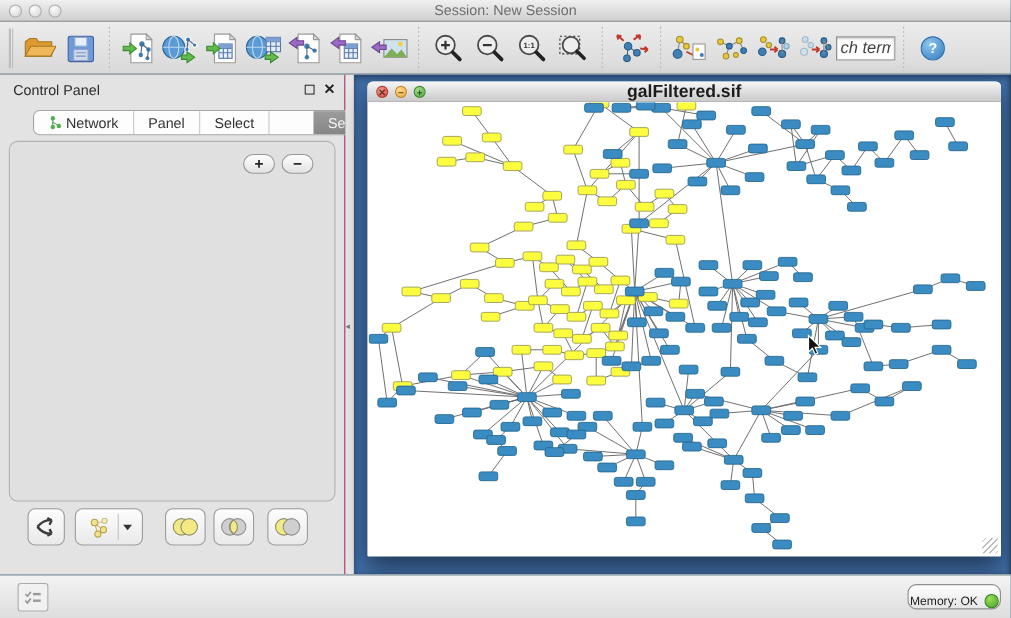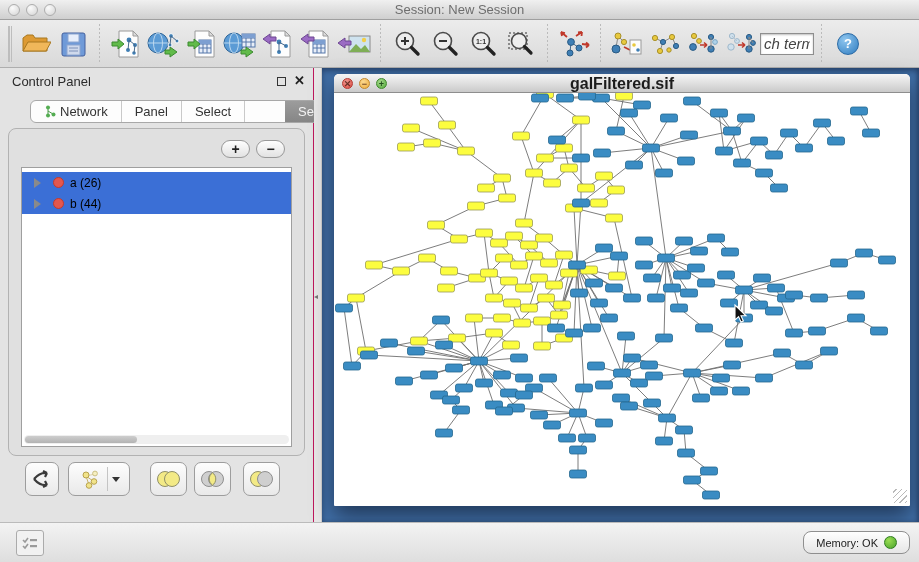--- a/index.html
+++ b/index.html
@@ -94,22 +94,22 @@
     font-size:16px;font-weight:bold;color:#1c1c1c;}
   .nw-canvas{position:absolute;left:1px;right:1px;top:19px;bottom:1px;background:#fff;overflow:hidden;}
   .resize-grip{position:absolute;right:2px;bottom:2px;width:14px;height:14px;
     background:repeating-linear-gradient(135deg,transparent 0 2px,#b9b9b9 2px 3px,transparent 3px 4px);}
 
   
   .statusbar{position:absolute;left:0;bottom:0;right:0;height:40px;
     background:linear-gradient(#f3f3f3,#dedede);border-top:1px solid #bbb;}
   .task-btn{position:absolute;left:16px;top:7px;width:28px;height:26px;border:1px solid #ababab;
     border-radius:3px;background:#f1f1f1;display:flex;align-items:center;justify-content:center;}
-  .mem-btn{position:absolute;right:9px;top:8px;height:23px;padding:0 12px;border:1px solid #8f8f8f;
-    border-radius:8px;background:linear-gradient(#fefefe,#e6e6e6);display:flex;align-items:center;gap:6px;}
+  .mem-btn{position:absolute;right:9px;top:8px;height:23px;padding:0 1px;border:1px solid #8f8f8f;
+    border-radius:8px;background:linear-gradient(#fefefe,#e6e6e6);display:flex;align-items:flex-end;gap:6px;}
   .mem-label{font-size:11px;color:#222;}
   .mem-dot{width:13px;height:13px;border-radius:50%;border:1px solid #2e7d1e;
     background:radial-gradient(circle at 35% 30%,#9ade52,#4ba32e);}
 </style>
 </head>
 <body>
 
 <div class="window">
 
   <div class="titlebar">
@@ -360,36 +360,20 @@
         </div>
         <div class="tab active">
           <span>Sets</span>
         </div>
       </div>
 
       <div class="cp-body">
         <div class="pm-btn pm-plus">+</div>
         <div class="pm-btn pm-minus">−</div>
 
-        <div class="set-list">
-          <div class="list-pad"></div>
-          <div class="set-row">
-            <span class="exp"></span>
-            <span class="dot"></span>
-            <span class="lbl">a (26)</span>
-          </div>
-          <div class="set-row">
-            <span class="exp"></span>
-            <span class="dot"></span>
-            <span class="lbl">b (44)</span>
-          </div>
-          <div class="hscroll">
-            <div class="hthumb"></div>
-          </div>
-        </div>
       </div>
 
       <div class="cp-bottom-btn bb1">
         <svg width="22" height="22" viewBox="0 0 22 22">
           <path d="M3 11 q6 -7 13 -6 m0 0 l-4 -2 m4 2 l-2 4" stroke="#3a3a3a" stroke-width="2.2" fill="none"></path>
           <path d="M3 11 q6 7 13 6 m0 0 l-4 2 m4 -2 l-2 -4" stroke="#3a3a3a" stroke-width="2.2" fill="none"></path>
         </svg>
       </div>
       <div class="cp-bottom-btn bb2">
         <svg width="24" height="22" viewBox="0 0 24 22">

